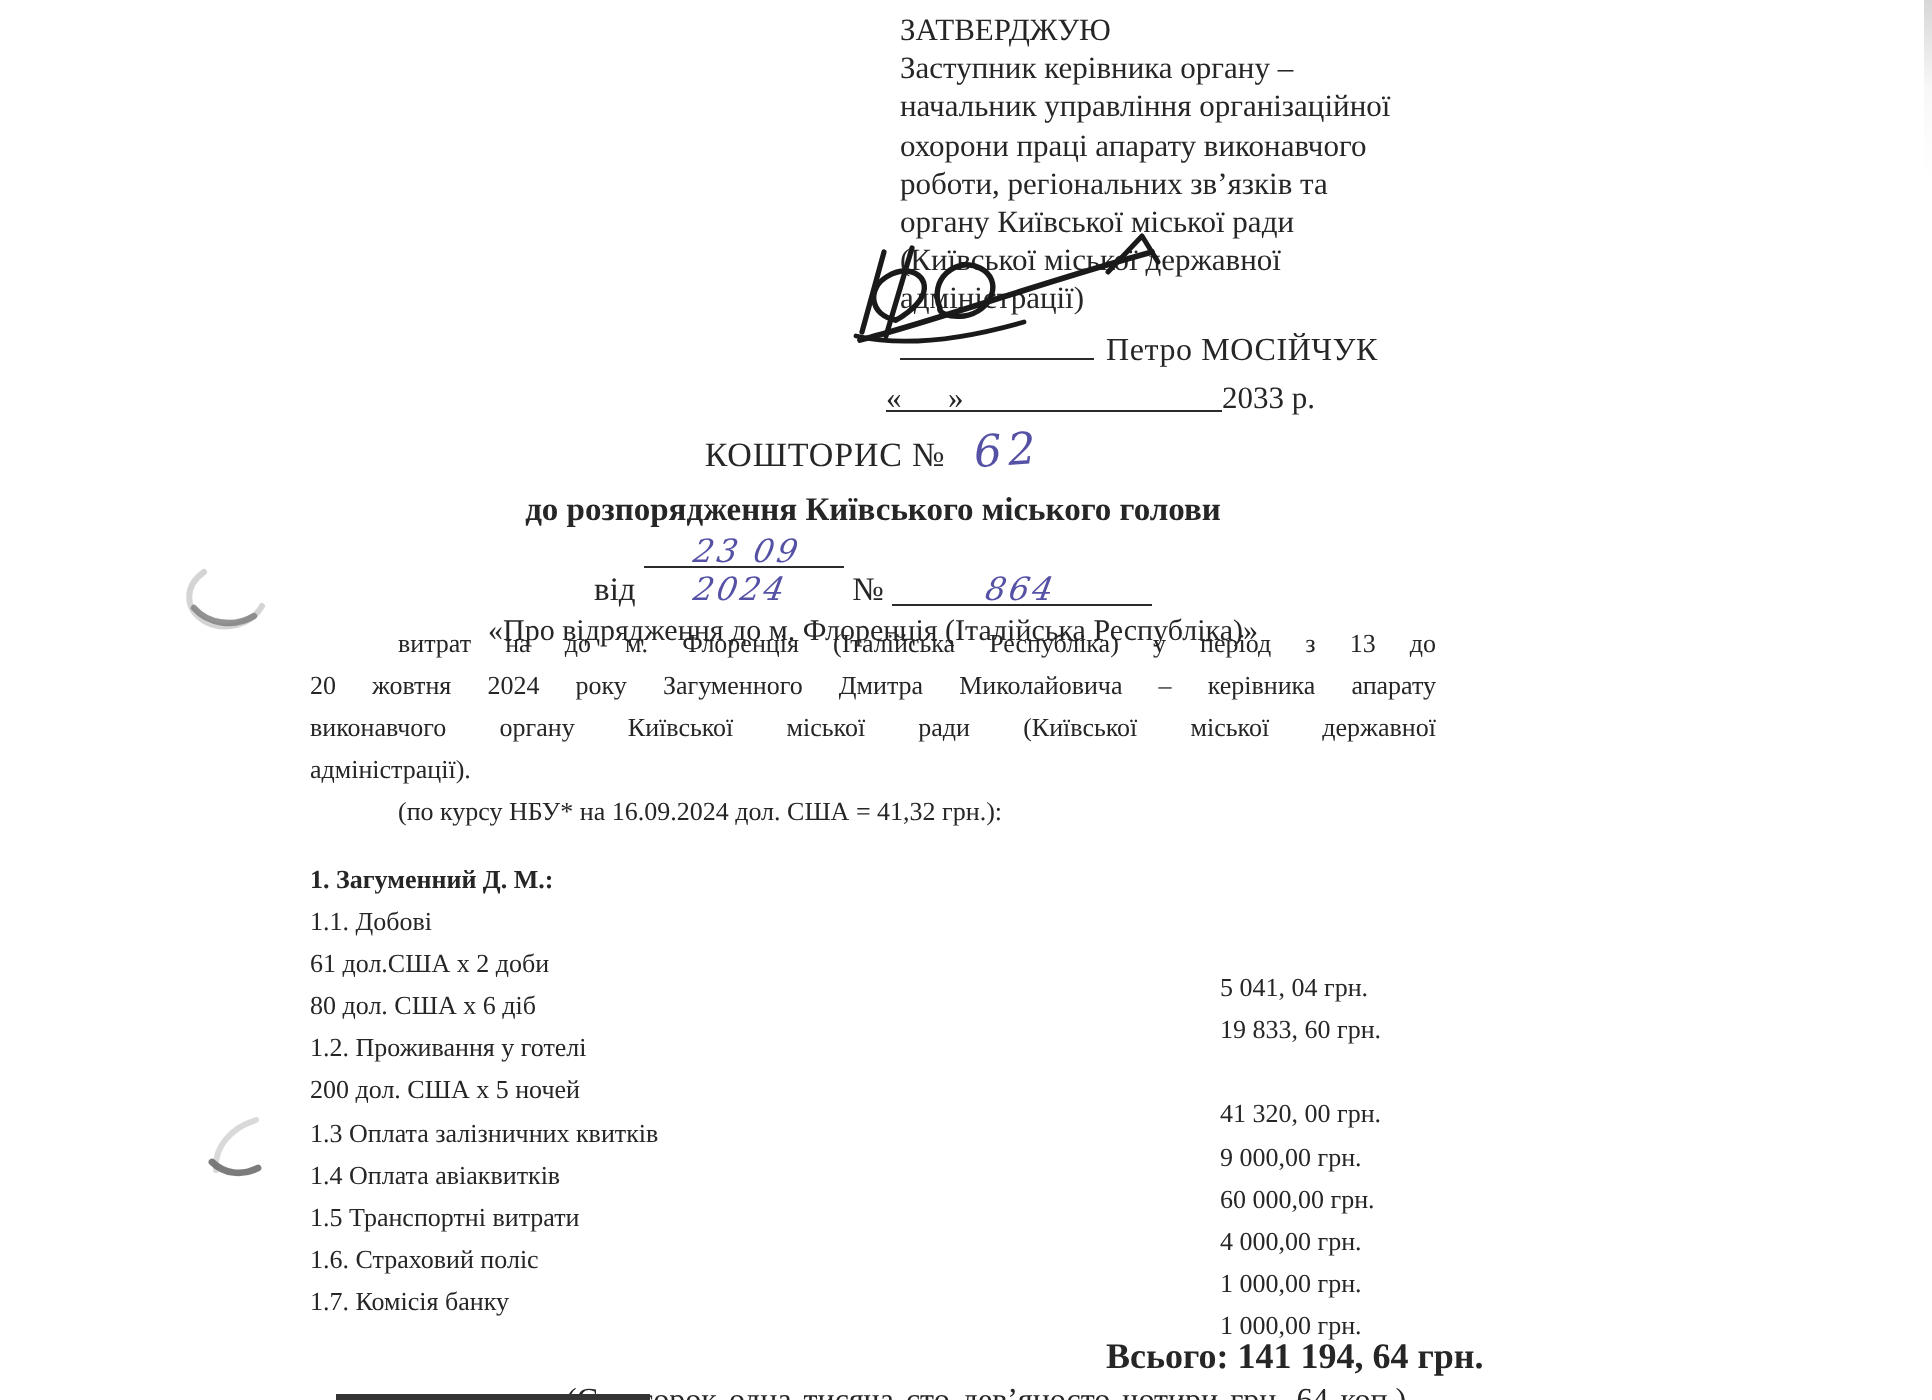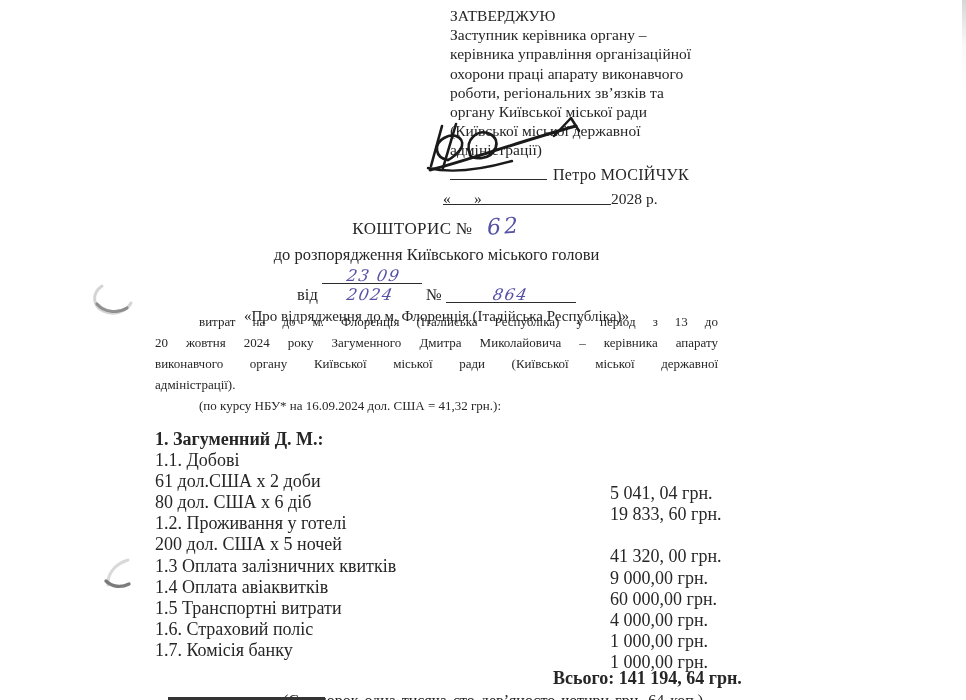--- a/index.html
+++ b/index.html
@@ -12,67 +12,67 @@
   .approval .aline{white-space:nowrap;}
   .sig-row{position:relative;margin-top:4px;white-space:nowrap;}
   .sig-underline{display:inline-block;width:97px;border-bottom:1.4px solid #2b2b2b;height:15px;vertical-align:baseline;}
   .signer{font-size:16px;padding-left:6px;letter-spacing:.3px;text-align:right;}
   .date-row{margin-top:5px;margin-left:-7px;white-space:nowrap;font-size:15.5px;}
   .date-underline{display:inline-block;width:168px;border-bottom:1.4px solid #2b2b2b;height:15px;text-align:left;}
   .sig-svg{position:absolute;left:426px;top:114px;pointer-events:none;}
   
   .titleblock{position:absolute;left:155px;top:214px;width:563px;text-align:center;}
   .t1{font-size:17px;letter-spacing:.4px;}
-  .t2{margin-top:6px;font-size:16.5px;}
+  .t2{margin-top:6px;font-size:16.5px;font-weight:bold;}
   .t3{margin-top:1px;font-size:16.5px;}
   .t4{margin-top:3px;font-size:15px;}
   .hw{color:#5551a5;font-style:italic;font-family:"DejaVu Serif",serif;}
   .hw-num{display:inline-block;font-size:22px;letter-spacing:3px;padding-left:14px;transform:rotate(-4deg);}
   .blank{display:inline-block;border-bottom:1.3px solid #2b2b2b;text-align:center;height:17px;vertical-align:baseline;}
   .blank.date{width:100px;}
   .blank.num{width:130px;}
   .hw-mid{display:inline-block;font-size:16px;letter-spacing:1.5px;transform:skewX(-10deg);}
   
   .para{position:absolute;left:155px;top:312px;width:563px;font-size:13px;line-height:20.9px;}
   .pl{white-space:nowrap;}
   .pl.just{white-space:normal;text-align:justify;text-align-last:justify;}
   .pl.indent{padding-left:44px;}
   .pl.just.indent{padding-left:44px;}
   
-  .expenses{position:absolute;left:155px;top:429px;width:563px;font-size:18px;line-height:21.1px;}
+  .expenses{position:absolute;left:155px;top:429px;width:563px;font-size:13px;line-height:21.1px;}
   .exp-header{font-weight:bold;}
   .row{position:relative;white-space:nowrap;}
   .amt{position:absolute;left:455px;top:12px;}
   .total{position:absolute;left:553px;top:668px;font-size:18px;font-weight:bold;white-space:nowrap;}
   .words-cutoff{position:absolute;left:283px;top:692px;font-size:16px;word-spacing:2px;white-space:nowrap;}
   .bottom-mark{position:absolute;left:168px;top:697px;width:157px;height:3px;background:#343434;}
   
   .artifact{position:absolute;pointer-events:none;}
   .edge-streak{position:absolute;right:0;top:0;width:4px;height:90px;
     background:linear-gradient(to bottom, rgba(140,140,140,.35), rgba(200,200,200,.12), rgba(255,255,255,0));}
 </style>
 </head>
 <body>
 
 <div class="page">
 
   <div class="approval">
     <div class="aline">ЗАТВЕРДЖУЮ</div>
     <div class="aline">Заступник керівника органу –</div>
-    <div class="aline">керівника управління організаційної</div>
+    <div class="aline">начальник управління організаційної</div>
     <div class="aline">охорони праці апарату виконавчого</div>
     <div class="aline">роботи, регіональних зв’язків та</div>
     <div class="aline">органу Київської міської ради</div>
     <div class="aline">(Київської міської державної</div>
     <div class="aline">адміністрації)</div>
     <div class="sig-row">
       <span class="sig-underline"></span><span class="signer">Петро МОСІЙЧУК</span>
     </div>
     <div class="date-row">
-      <span class="date-underline"><span>«&nbsp;&nbsp;&nbsp;&nbsp;&nbsp;&nbsp;»</span></span><span>2028 р.</span>
+      <span class="date-underline"><span>«&nbsp;&nbsp;&nbsp;&nbsp;&nbsp;&nbsp;»</span></span><span>2033 р.</span>
     </div>
   </div>
 
   <svg class="sig-svg" width="158" height="64" viewBox="0 0 158 64">
     <g fill="none" stroke="#1a1a1a" stroke-linecap="round" stroke-linejoin="round">
       <path d="M16,12 L5,52" stroke-width="2.6"></path>
       <path d="M30,10 L17,54" stroke-width="2.6"></path>
       <path d="M22,46 C9,44 7,30 18,24 C30,17 41,26 34,36 C29,43 20,47 22,46" stroke-width="2.7"></path>
       <path d="M44,40 C38,26 52,14 64,20 C76,26 70,42 56,44 C48,45 43,42 44,40" stroke-width="2.7"></path>
       <path d="M4,56 C40,47 92,28 150,12" stroke-width="2.9"></path>

